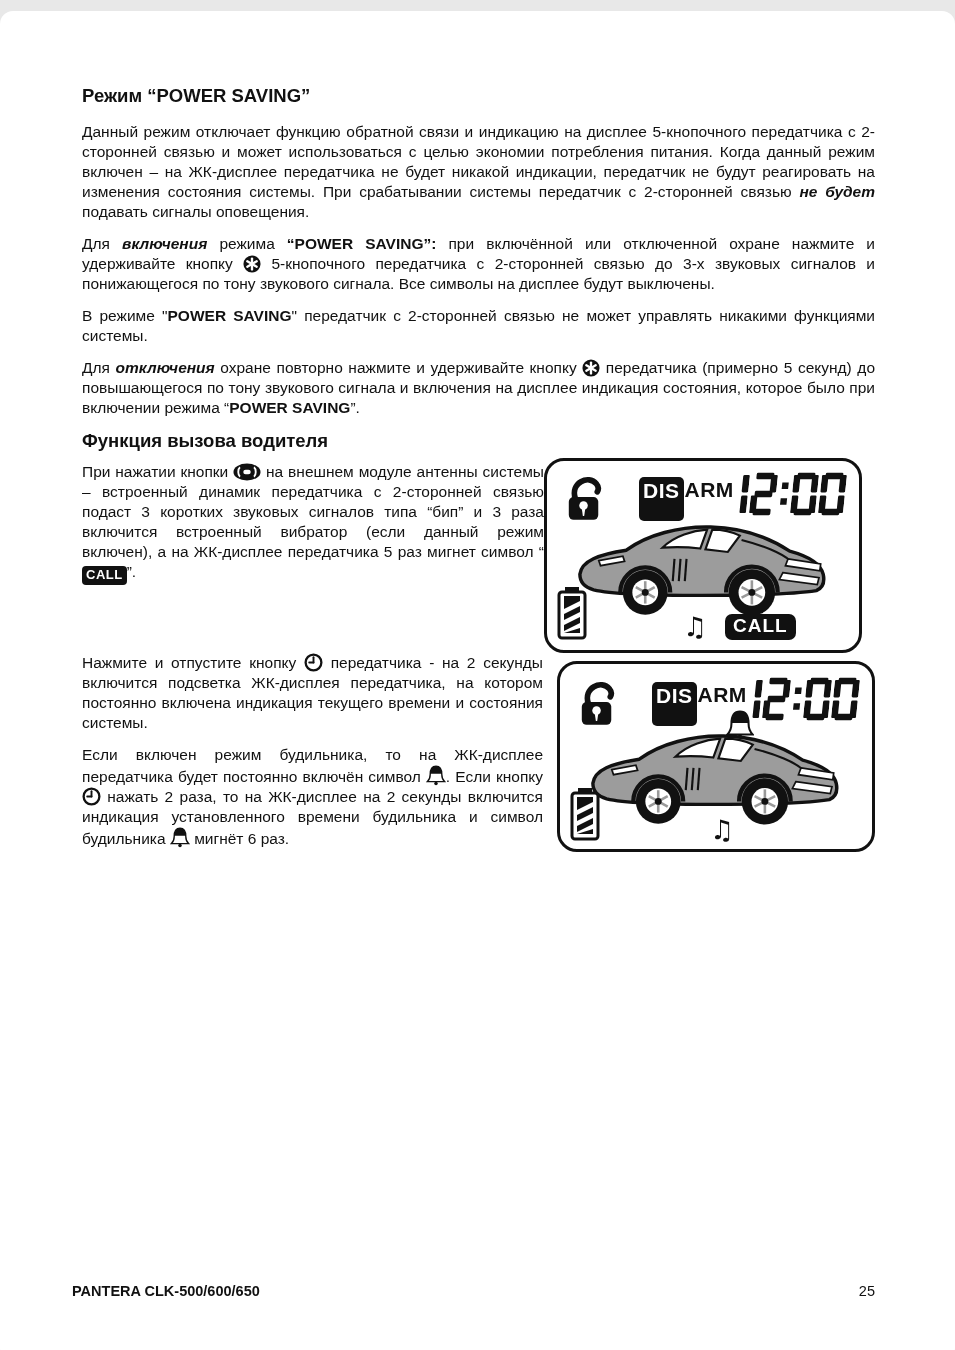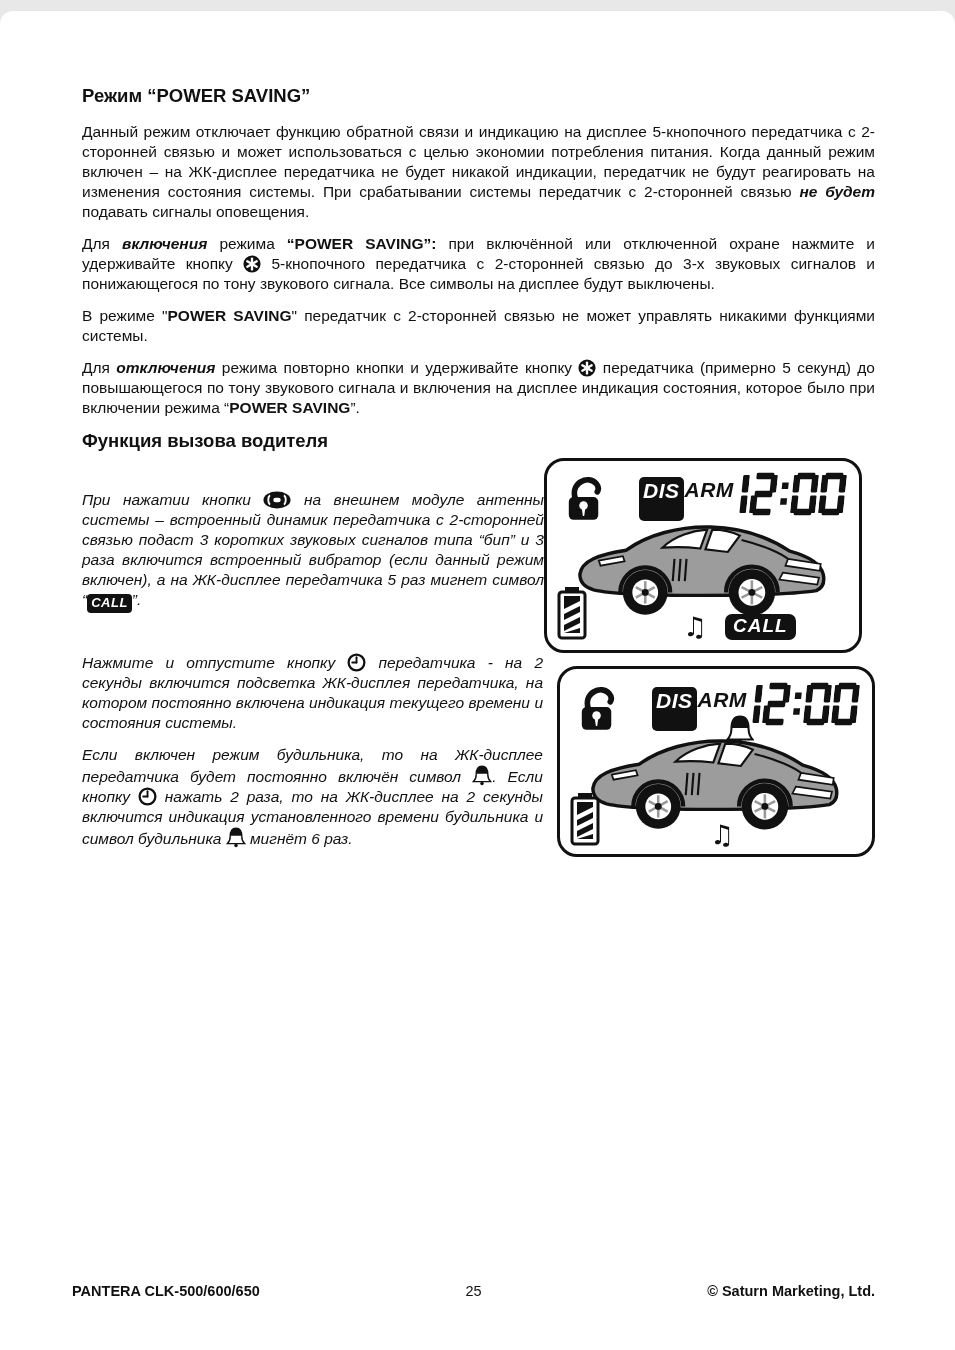--- a/index.html
+++ b/index.html
@@ -19,21 +19,21 @@
   p.para { margin:0 0 12px; text-align:justify; }
   .bi { font-weight:bold; font-style:italic; }
   .b  { font-weight:bold; }
   .inline-icon { display:inline-block; vertical-align:-4px; line-height:0; }
   .inline-icon svg { display:block; }
   .call-badge-inline {
     display:inline-block; background:#111; color:#fff; font-weight:bold;
     font-size:13px; line-height:16px; padding:1px 4px 2px; border-radius:4px;
     letter-spacing:0.5px; vertical-align:-2px;
   }
-  .row { display:flex; align-items:center;font-style:italic; }
+  .row { display:flex; align-items:flex-start; }
   .text-col { width:462px; margin-right:14px; }
   .lcd {
     position:relative; width:318px; border:3.5px solid #111;
     border-radius:20px; background:#fff; box-sizing:border-box; flex-shrink:0;
   }
   .lcd-call  { height:195px; margin-top:-4px; }
   .lcd-alarm { height:191px; margin-top:8px; }
   .abs { position:absolute; line-height:0; }
   .disarm { position:absolute; white-space:nowrap; line-height:26px; }
   .dis-badge {
@@ -72,21 +72,21 @@
           <circle cx="10" cy="10" r="9.5" fill="#111"></circle>
           <g stroke="#fff" stroke-width="2.6" stroke-linecap="round">
             <line x1="10" y1="4" x2="10" y2="16"></line>
             <line x1="4.8" y1="7" x2="15.2" y2="13"></line>
             <line x1="4.8" y1="13" x2="15.2" y2="7"></line>
           </g>
         </svg></span><span> 5-кнопочного передатчика с 2-сторонней связью до 3-х звуковых сигналов и понижающегося по тону звукового сигнала. Все символы на дисплее будут выключены.</span></p>
 
   <p class="para"><span>В режиме "</span><span class="b">POWER SAVING</span><span>" передатчик с 2-сторонней связью не может управлять никакими функциями системы.</span></p>
 
-  <p class="para"><span>Для </span><span class="bi">отключения</span><span> режима повторно кнопки и удерживайте кнопку </span><span class="inline-icon"><svg width="18" height="18" viewBox="0 0 20 20">
+  <p class="para"><span>Для </span><span class="bi">отключения</span><span> охране повторно нажмите и удерживайте кнопку </span><span class="inline-icon"><svg width="18" height="18" viewBox="0 0 20 20">
           <circle cx="10" cy="10" r="9.5" fill="#111"></circle>
           <g stroke="#fff" stroke-width="2.6" stroke-linecap="round">
             <line x1="10" y1="4" x2="10" y2="16"></line>
             <line x1="4.8" y1="7" x2="15.2" y2="13"></line>
             <line x1="4.8" y1="13" x2="15.2" y2="7"></line>
           </g>
         </svg></span><span> передатчика (примерно 5 секунд) до повышающегося по тону звукового сигнала и включения на дисплее  индикация состояния, которое было при включении режима “</span><span class="b">POWER SAVING</span><span>”.</span></p>
 
   <h2>Функция вызова водителя</h2>
 
@@ -298,16 +298,15 @@
             <polygon points="7,45 23,37 23,42 7,47" fill="#fff"></polygon>
           </svg></span>
       <span class="music-note" style="left:150px; bottom:6px;">♫</span>
     </div>
   </div>
 
 
   <div class="footer">
     <span class="f-left">PANTERA CLK-500/600/650</span>
     <span class="f-mid">25</span>
-    <span class="f-right">© Saturn Marketing, Ltd.</span>
   </div>
 
 </div>
 
 </body></html>

